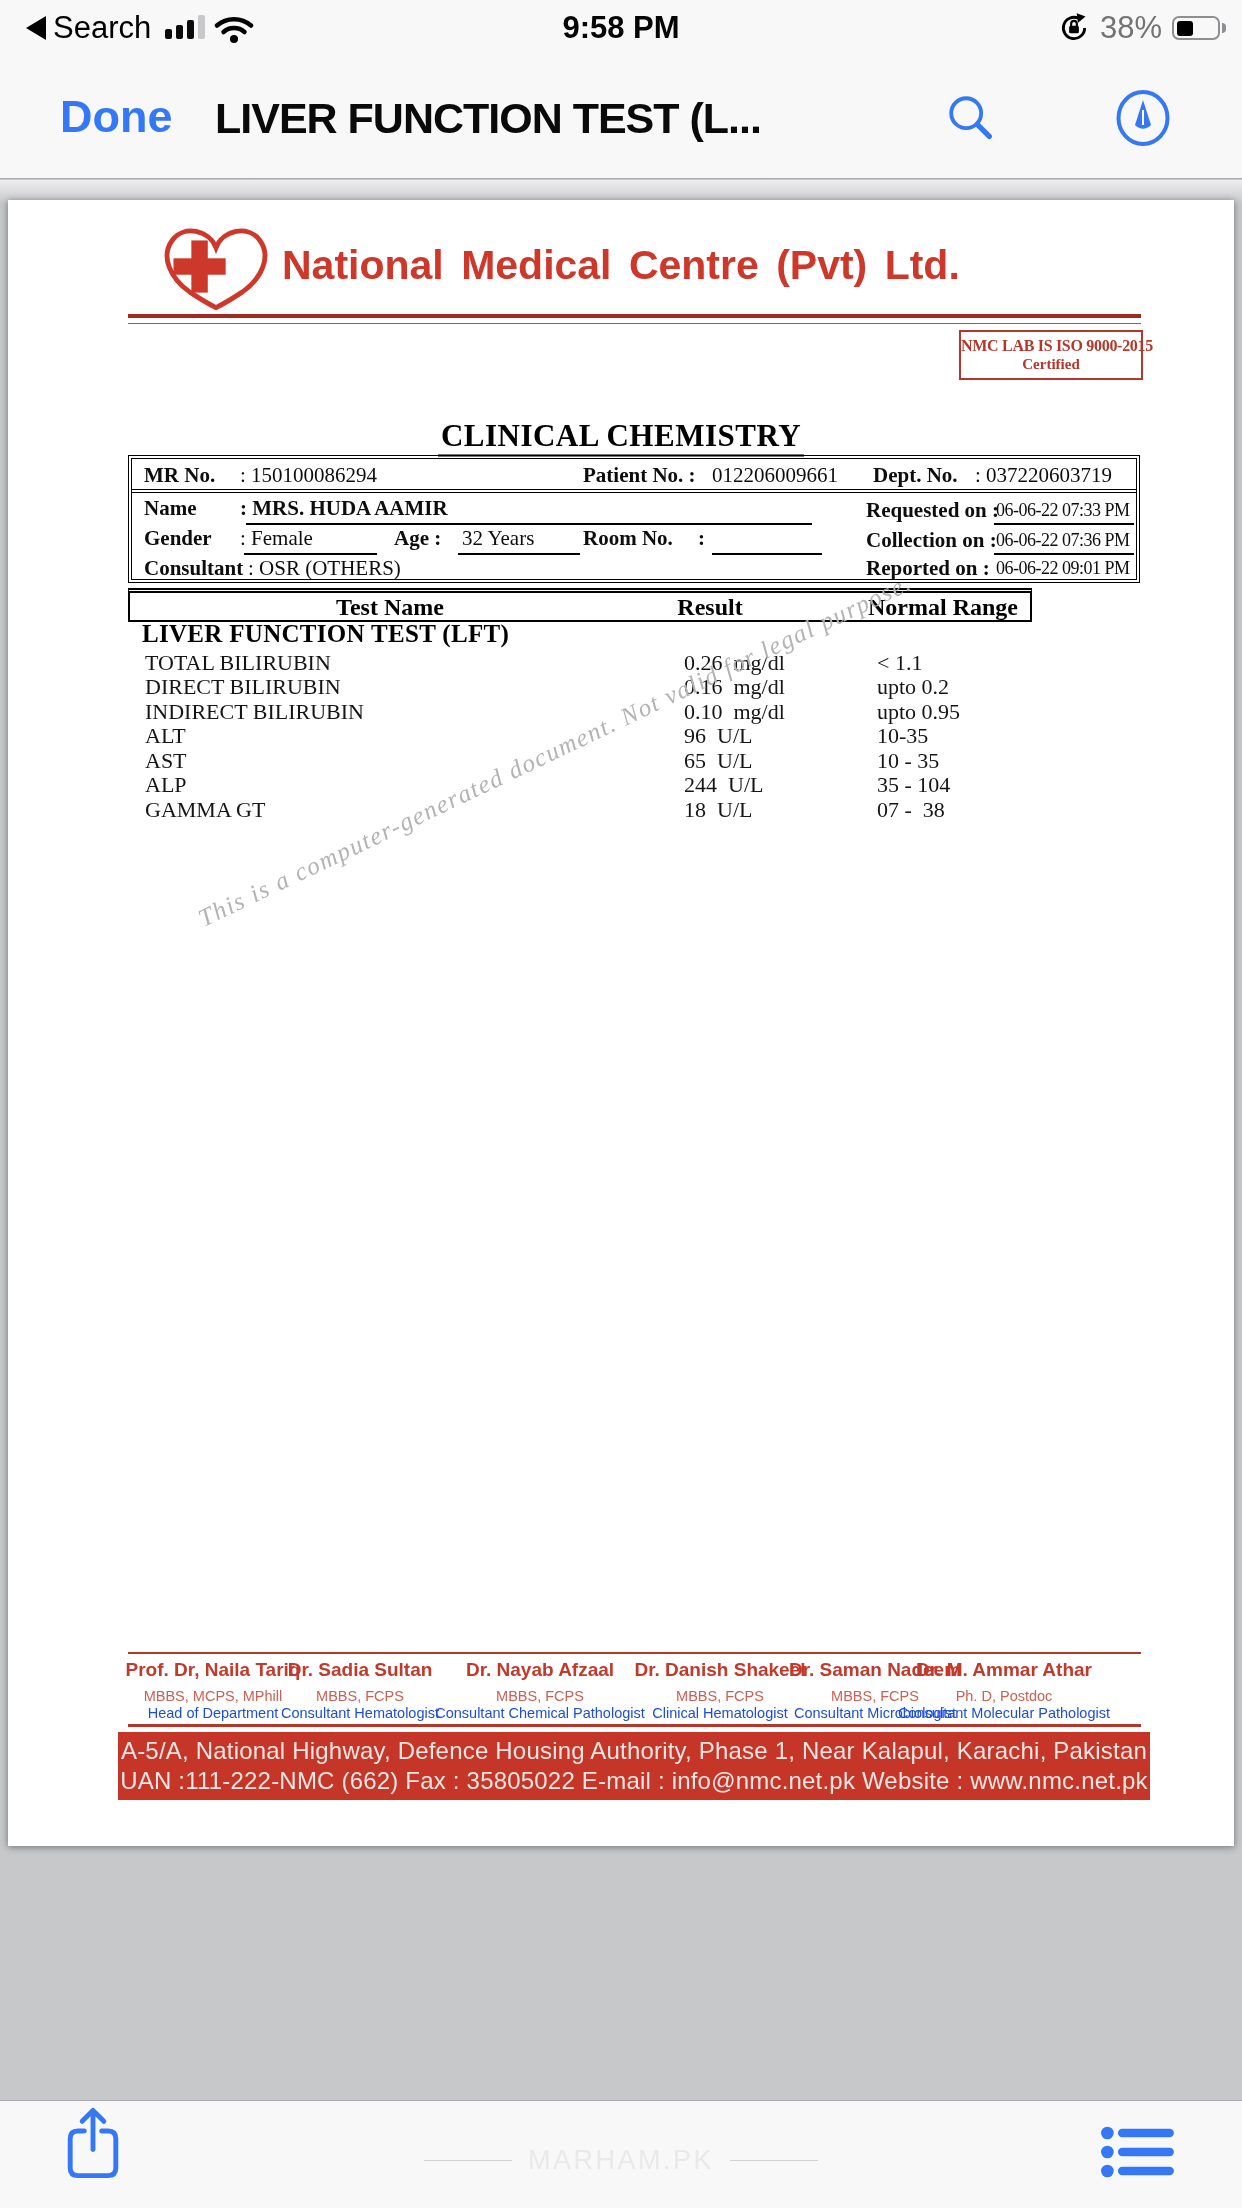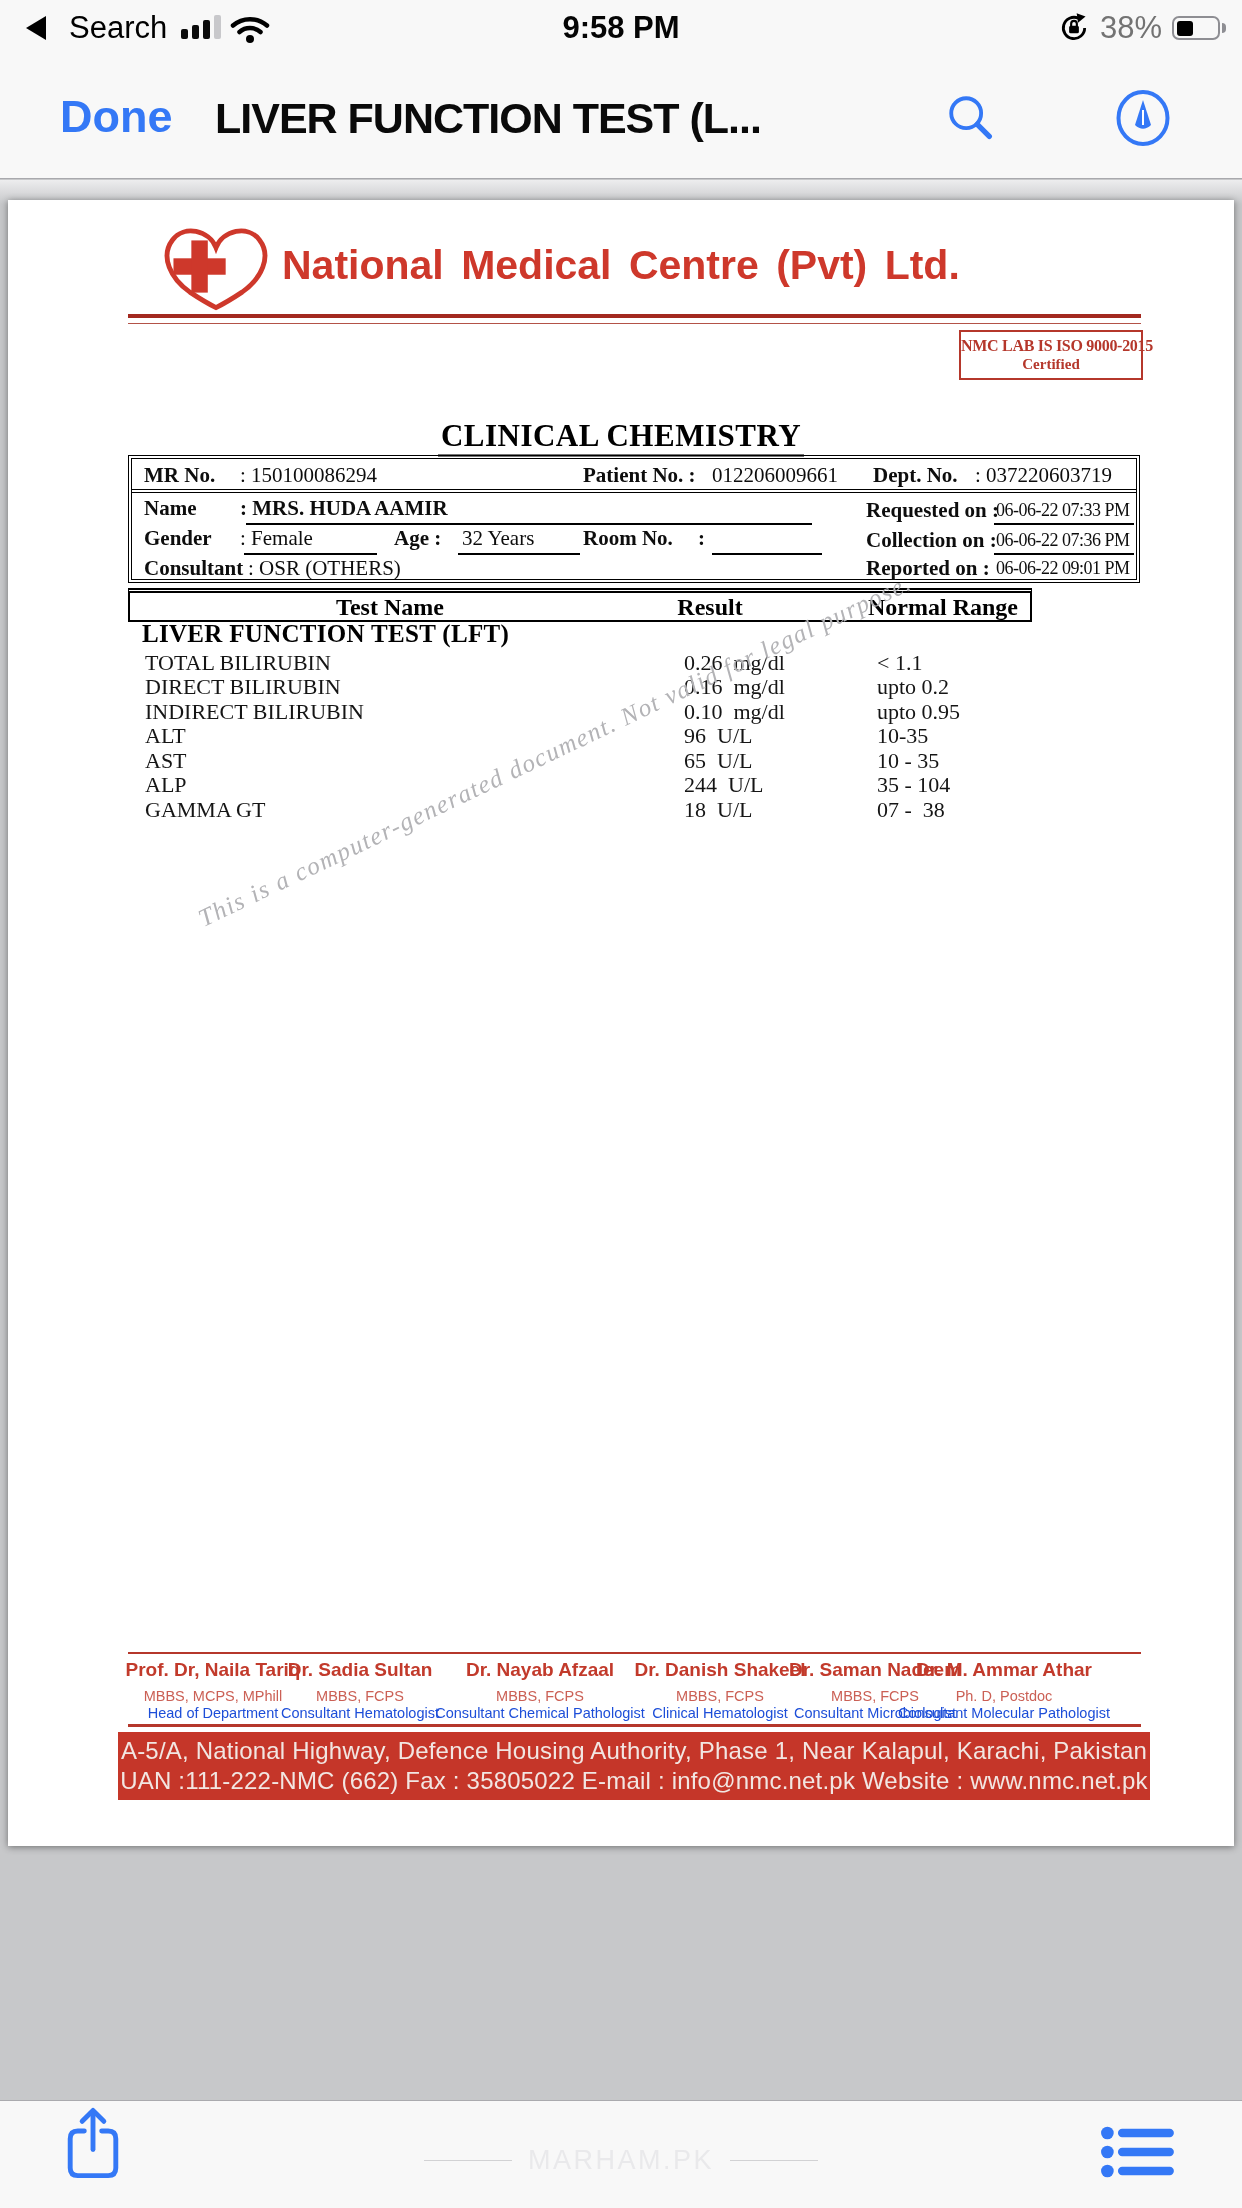--- a/index.html
+++ b/index.html
@@ -2,21 +2,21 @@
 <html><head>
 <meta charset="utf-8">
 <style>
   * { margin:0; padding:0; box-sizing:border-box; }
   html,body { width:1242px; height:2208px; }
   body { position:relative; overflow:hidden; background:#c7c8ca; font-family:"Liberation Sans", sans-serif; }
 
   
   .header { position:absolute; top:0; left:0; width:1242px; height:179px; background:#f8f8f8; border-bottom:1px solid #a9a9ad; z-index:6; }
   .sb-left { position:absolute; left:26px; top:0; height:56px; display:flex; align-items:center; }
-  .sb-back { font-size:31px; color:#000; margin-left:23px; }
+  .sb-back { font-size:31px; color:#000; margin-left:7px; }
   .signal { display:flex; align-items:flex-end; gap:4px; margin-left:14px; height:26px; padding-bottom:2px; }
   .signal i { display:block; width:7px; border-radius:2px; background:#0b0b0b; }
   .signal i:nth-child(1){height:10px} .signal i:nth-child(2){height:14px}
   .signal i:nth-child(3){height:19px} .signal i:nth-child(4){height:24px; background:#c8c8cb;}
   .wifi { margin-left:9px; }
   .sb-time { position:absolute; left:0; right:0; top:10px; text-align:center; font-size:31px; font-weight:700; color:#050505; }
   .sb-right { position:absolute; right:16px; top:0; height:56px; display:flex; align-items:center; gap:10px; }
   .sb-pct { font-size:31px; color:#737373; }
   .battery { position:relative; width:48px; height:24px; margin-right:6px; }
   .batt-body { position:absolute; inset:0; border:2.5px solid #8e8e93; border-radius:7px; }

